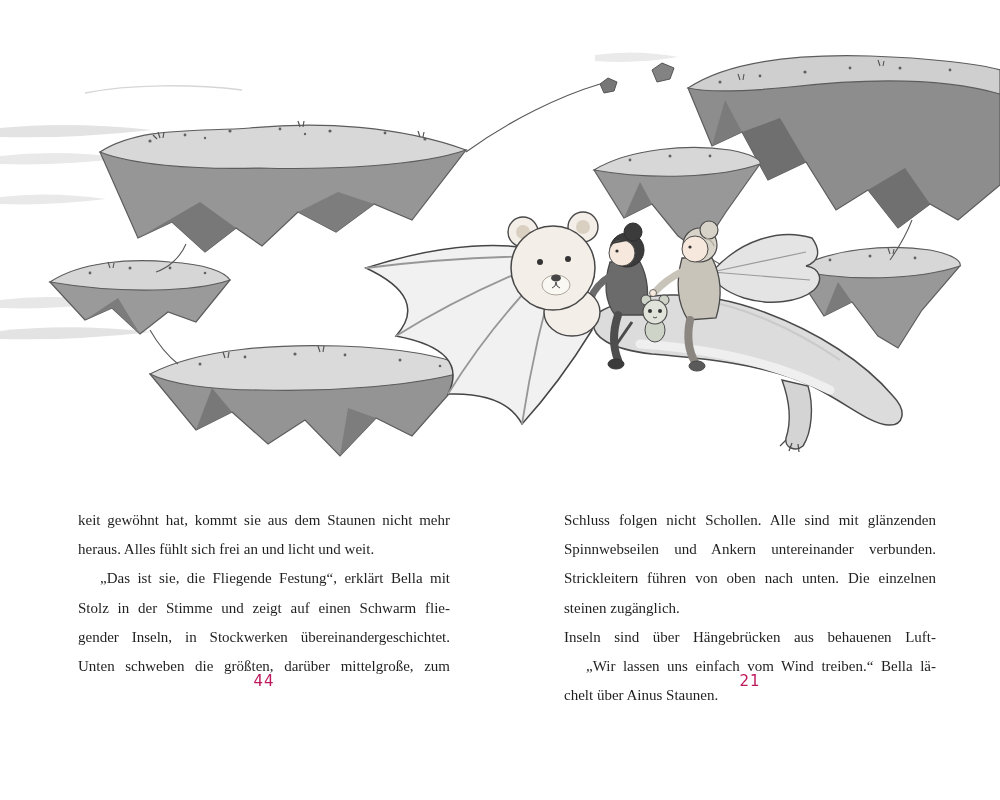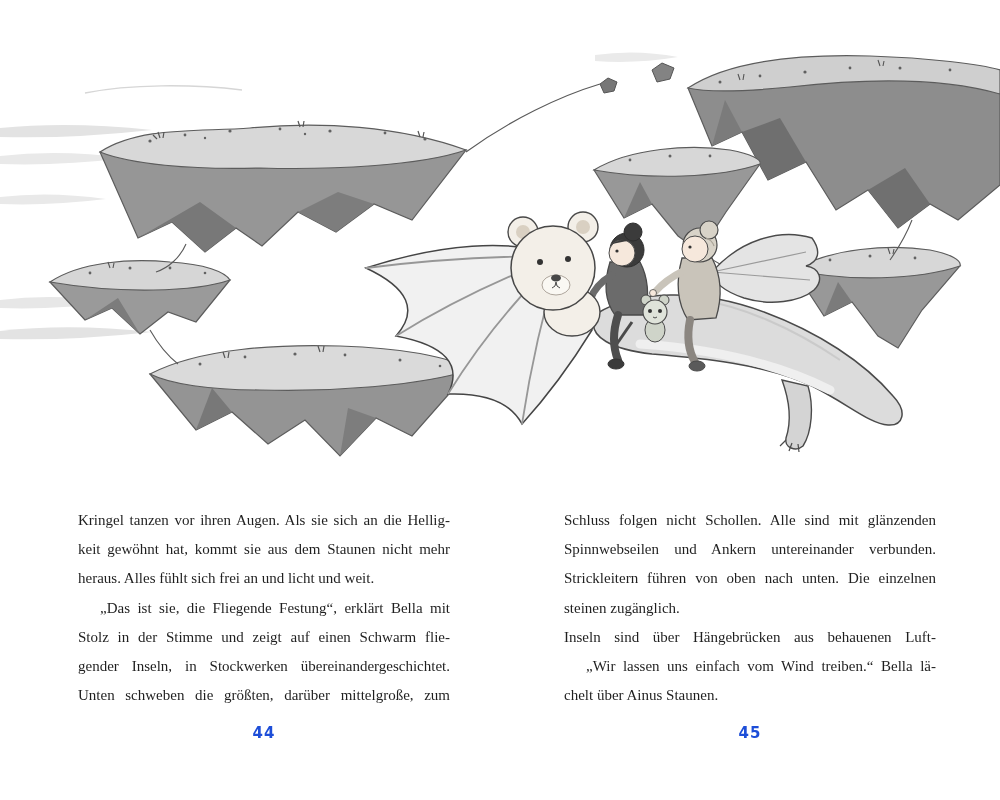--- a/index.html
+++ b/index.html
@@ -8,23 +8,23 @@
   .spread { position:relative; width:1000px; height:800px; overflow:hidden; background:#fff; }
   .illustration { position:absolute; top:0; left:0; }
   .col { position:absolute; top:506px; width:372px; color:#1f1f1f;
          font-size:15px; line-height:29.2px; }
   .col-left  { left:78px; }
   .col-right { left:564px; }
   .ln { text-align:left; }
   .ln.j { text-align:justify; text-align-last:justify; }
   .ln.indent { text-indent:22px; }
   .it { }
-  .pagenum { position:absolute; top:724px; width:372px; text-align:center;
+  .pagenum { position:absolute; top:672px; width:372px; text-align:center;
              font-family:"DejaVu Sans", sans-serif; font-size:15px;
-             color:#1d4ed8; letter-spacing:1px;font-weight:bold; }
+             color:#be185d; letter-spacing:1px; }
   .pagenum-left  { left:78px; }
   .pagenum-right { left:564px; }
 </style>
 </head>
 <body>
 
 <div class="spread">
 
   <svg class="illustration" width="1000" height="500" viewBox="0 0 1000 500" xmlns="http://www.w3.org/2000/svg">
 
@@ -218,35 +218,34 @@
       <circle cx="553" cy="268" r="42" fill="#f3efe8" stroke="#474747" stroke-width="1.5"></circle>
       <circle cx="540" cy="262" r="3" fill="#333333"></circle>
       <circle cx="568" cy="259" r="3" fill="#333333"></circle>
       <ellipse cx="556" cy="285" rx="14" ry="10" fill="#faf8f3" stroke="#9a9186" stroke-width="0.8"></ellipse>
       <ellipse cx="556" cy="278" rx="5" ry="3.5" fill="#474747"></ellipse>
       <path d="M556,282 q0,5 -4,6 M556,282 q0,5 4,6" stroke="#474747" stroke-width="1" fill="none"></path>
     </g>
   </svg>
 
   <div class="col col-left">
-    <p class="ln j">Kringel tanzen vor ihren Augen. Als sie sich an die Hellig-</p>
     <p class="ln j">keit gewöhnt hat, kommt sie aus dem Staunen nicht mehr</p>
     <p class="ln">heraus. Alles fühlt sich frei an und licht und weit.</p>
     <p class="ln j indent"><span>„Das ist sie, die </span><span class="it">Fliegende Festung</span><span>“, erklärt Bella mit</span></p>
     <p class="ln j">Stolz in der Stimme und zeigt auf einen Schwarm flie-</p>
     <p class="ln j">gender Inseln, in Stockwerken übereinandergeschichtet.</p>
     <p class="ln j">Unten schweben die größten, darüber mittelgroße, zum</p>
   </div>
 
   <div class="col col-right">
     <p class="ln j">Schluss folgen nicht Schollen. Alle sind mit glänzenden</p>
     <p class="ln j">Spinnwebseilen und Ankern untereinander verbunden.</p>
     <p class="ln j">Strickleitern führen von oben nach unten. Die einzelnen</p>
     <p class="ln">steinen zugänglich.</p>
     <p class="ln j">Inseln sind über Hängebrücken aus behauenen Luft-</p>
     <p class="ln j indent">„Wir lassen uns einfach vom Wind treiben.“ Bella lä-</p>
     <p class="ln">chelt über Ainus Staunen.</p>
   </div>
 
   <div class="pagenum pagenum-left">44</div>
-  <div class="pagenum pagenum-right">45</div>
+  <div class="pagenum pagenum-right">21</div>
 
 </div>
 
 </body></html>

